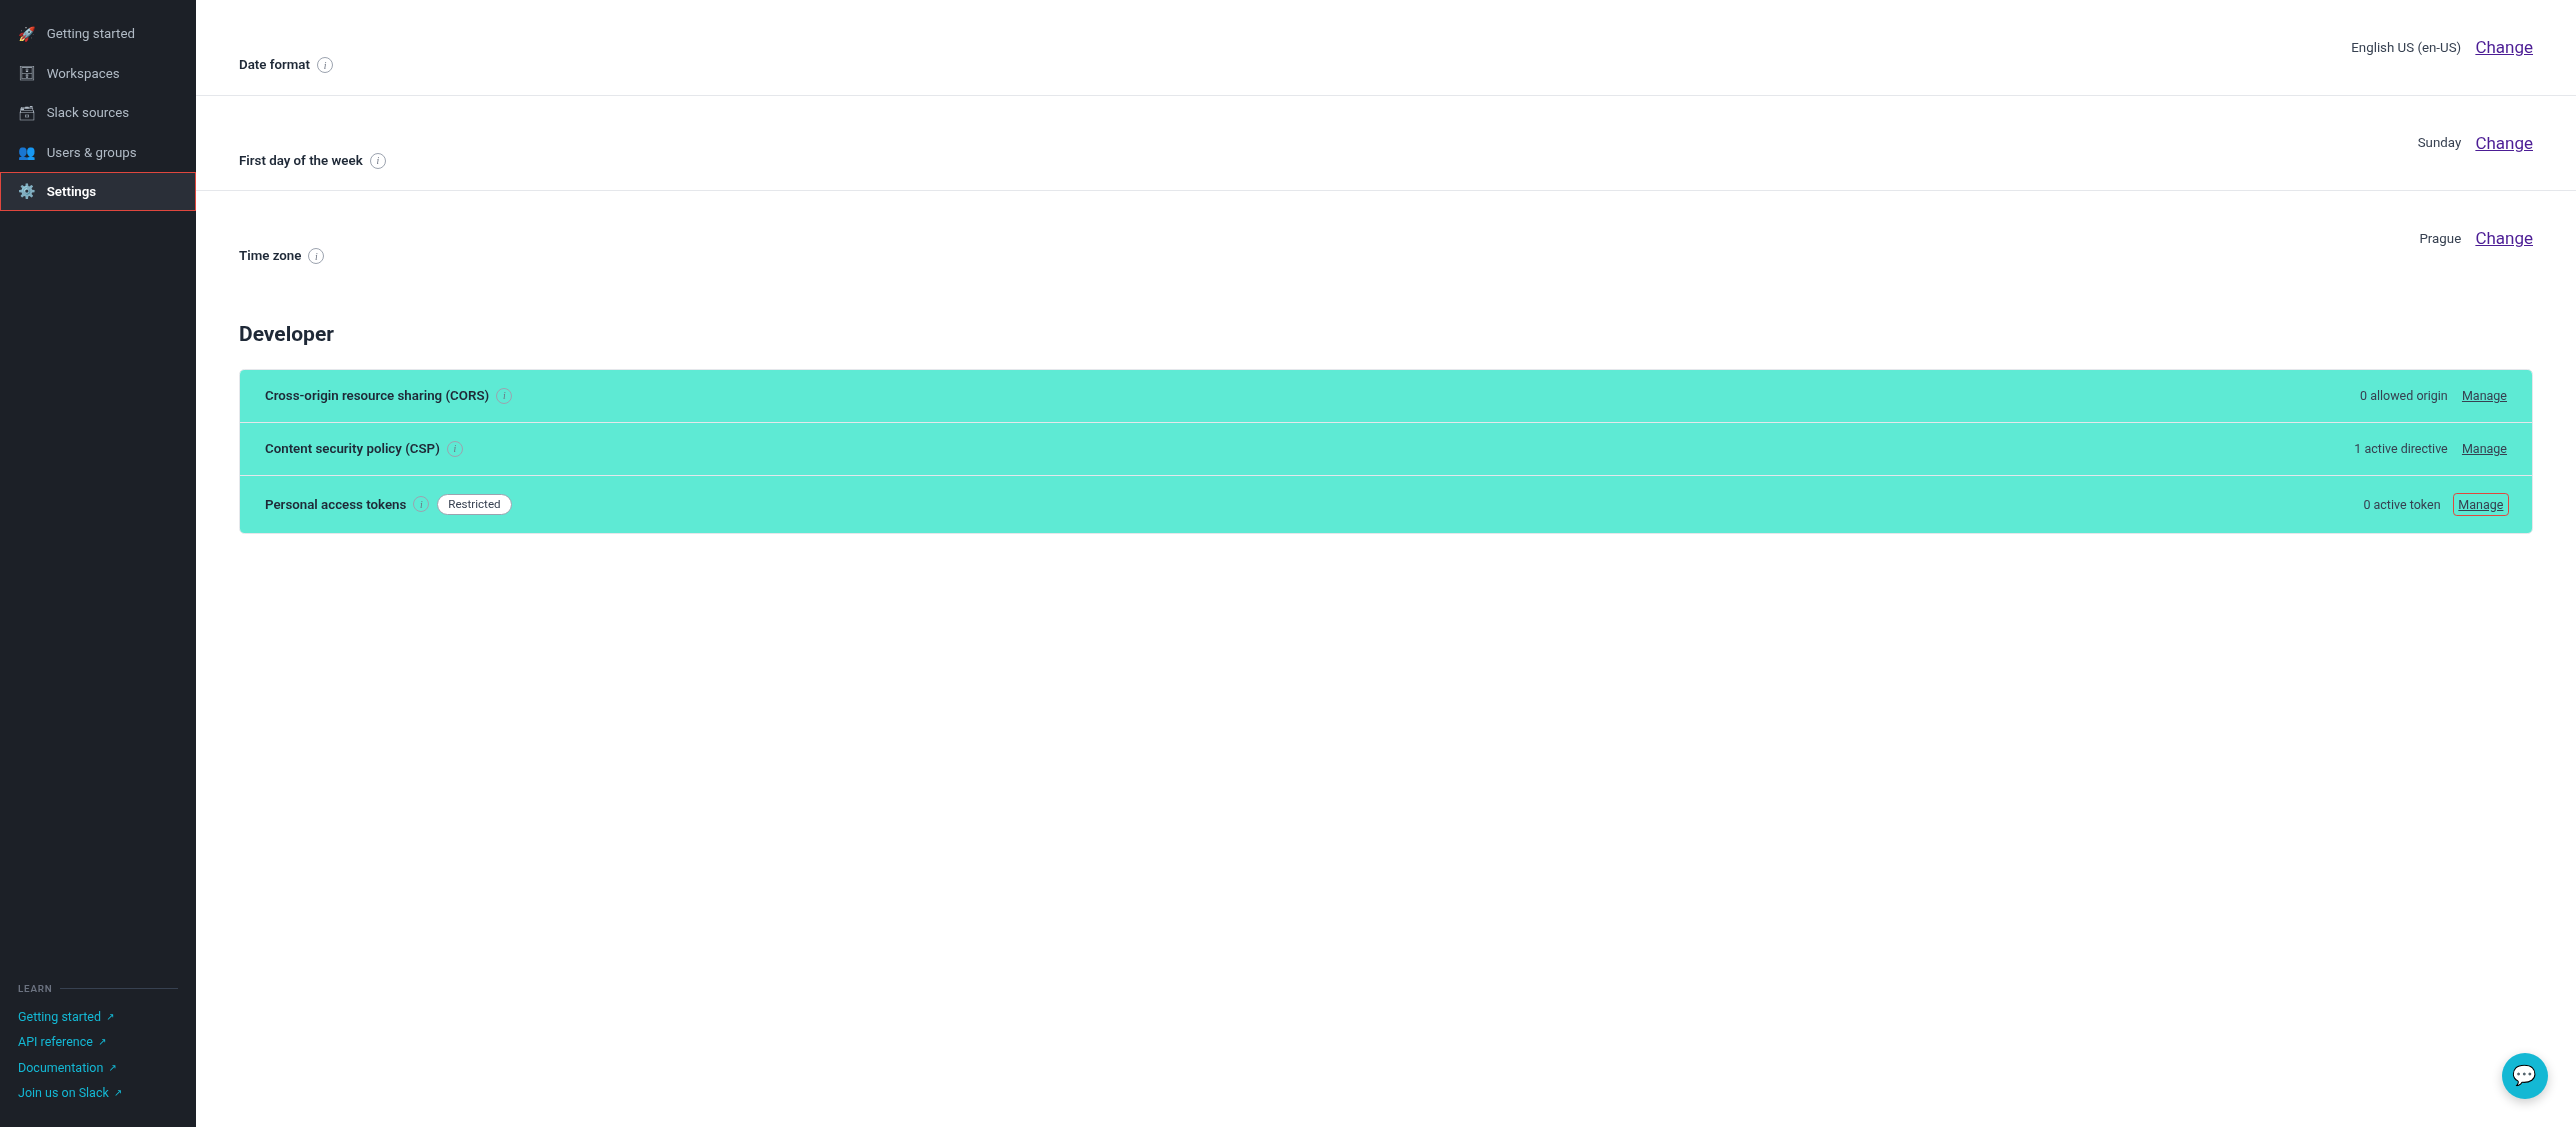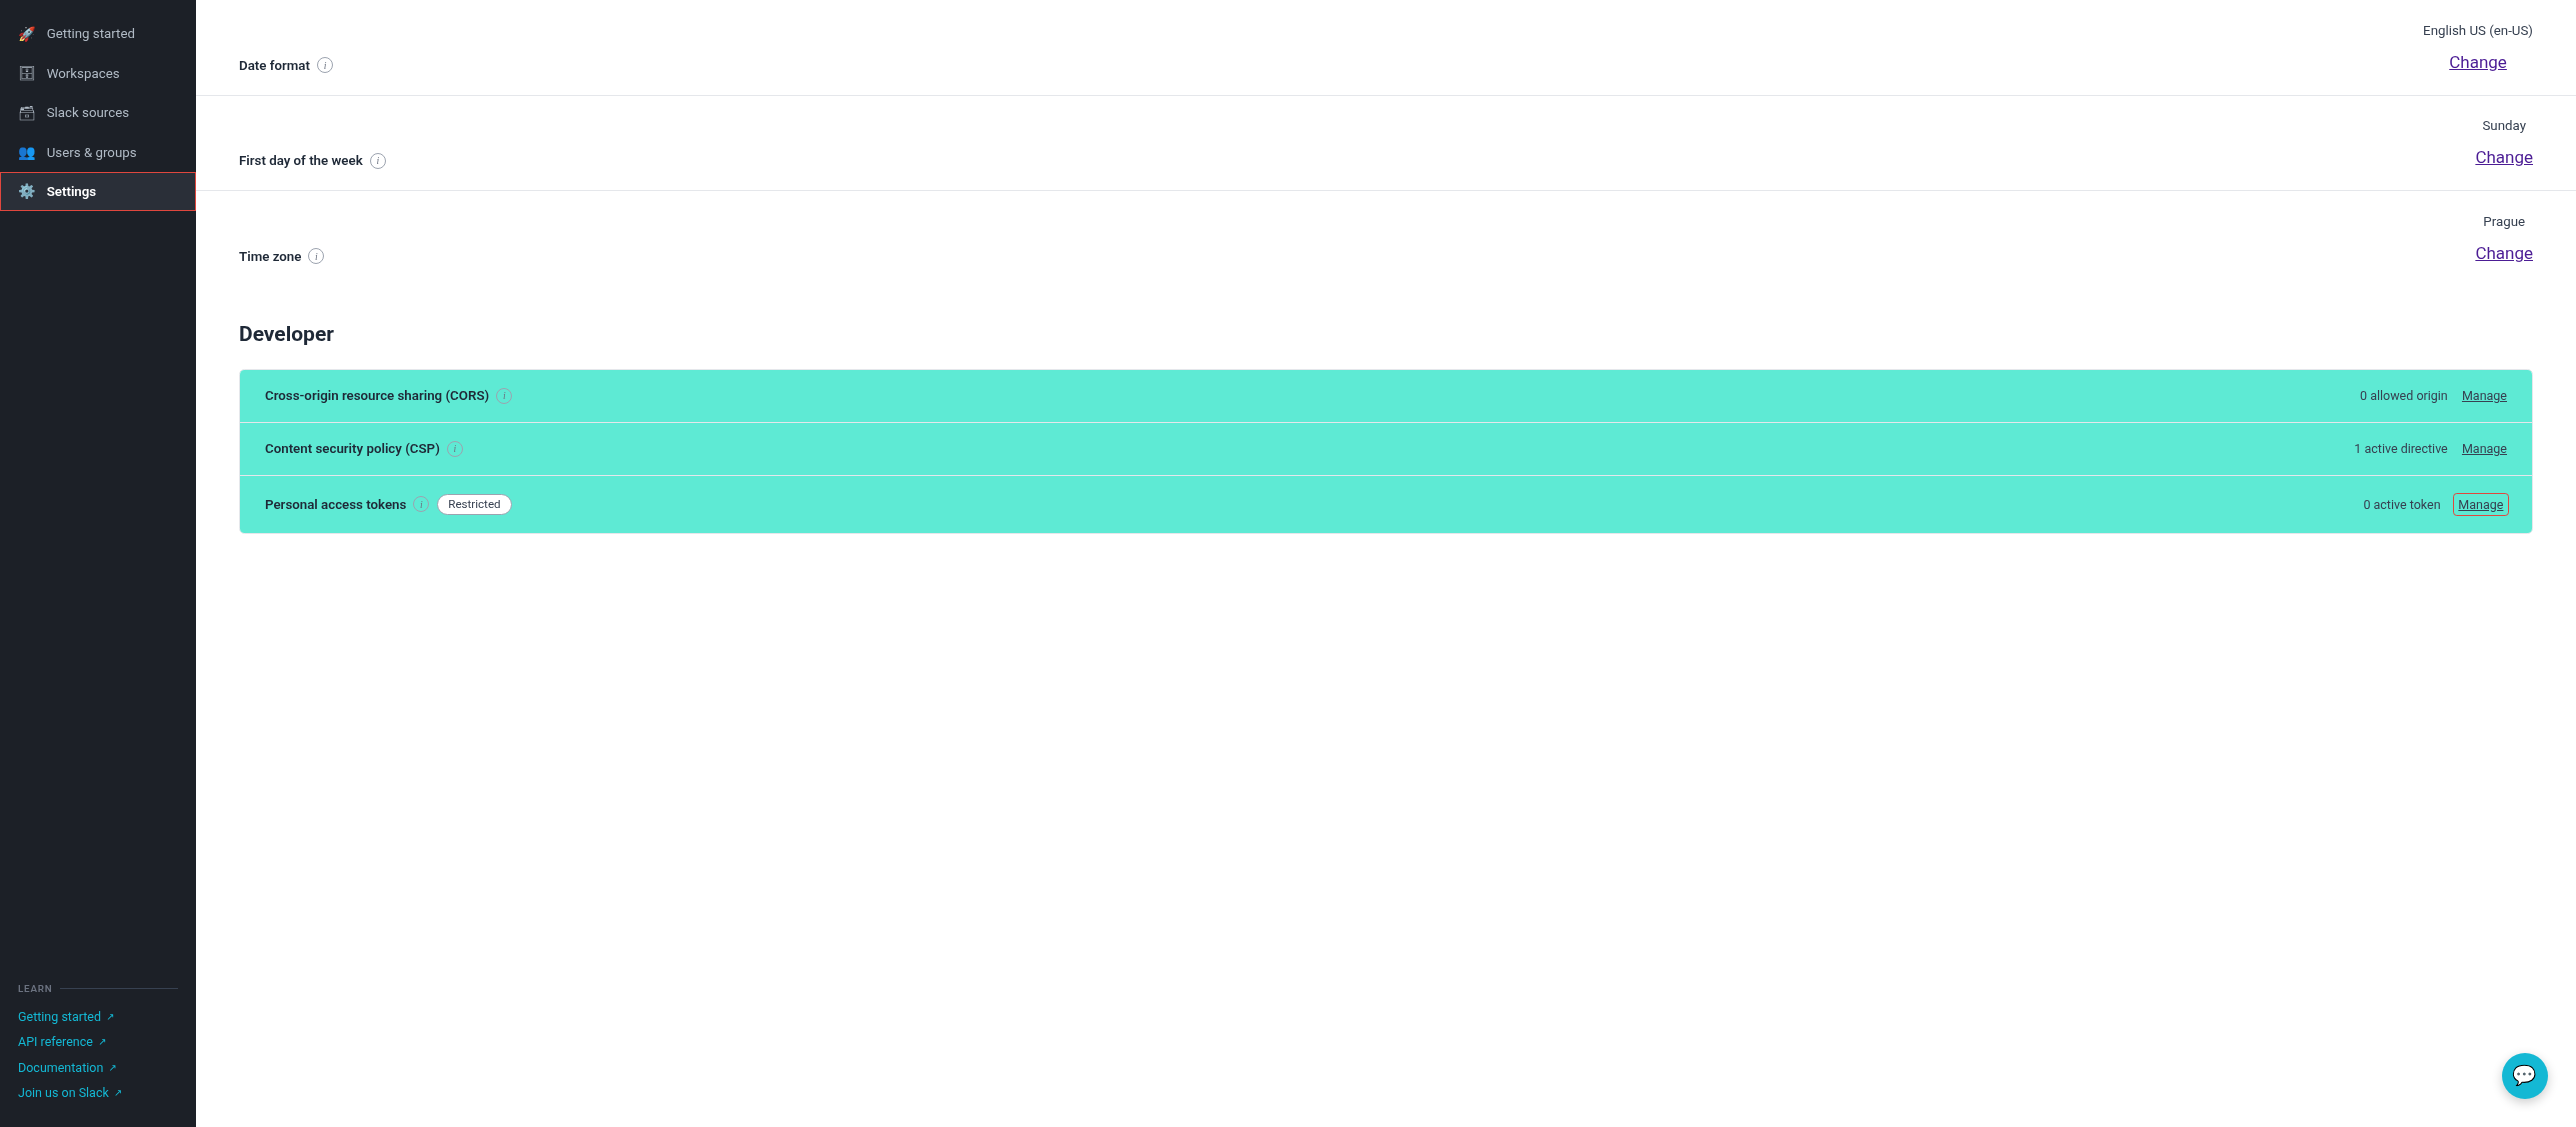--- a/index.html
+++ b/index.html
@@ -94,34 +94,32 @@
     .settings-row {
       display: flex;
       align-items: center;
       justify-content: space-between;
       padding: 21.3px 43px;
       border-bottom: 0.9px solid #e5e7eb;
     }
     .settings-row:last-child { border-bottom: none; }
     .settings-row-left {
       display: flex;
-      align-items: center;
       gap: 7.1px;
       margin-top: 36px;
     }
     .settings-label {
       font-size: 13.3px;
       font-weight: 600;
       color: #1f2937;
     }
     .settings-row-right {
       display: flex;
       align-items: center;
       gap: 14.2px;
-      flex-direction: column;
     }
     .settings-value {
       font-size: 13.3px;
       color: #374151;
     }
     .settings-action-link {
       font-size: 17px;
       color: #4c1d95;
       cursor: pointer;
       text-decoration: underline;

